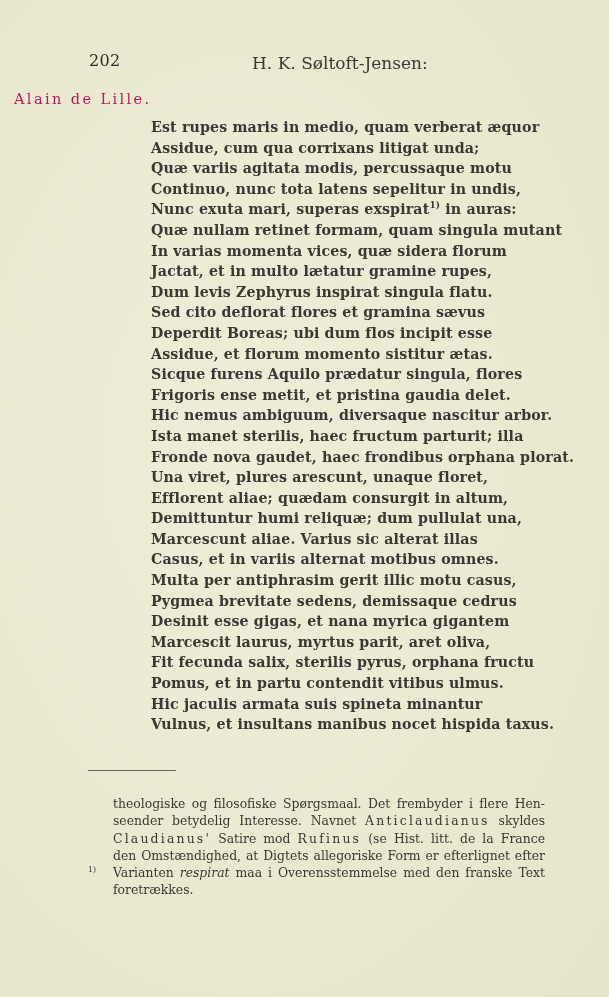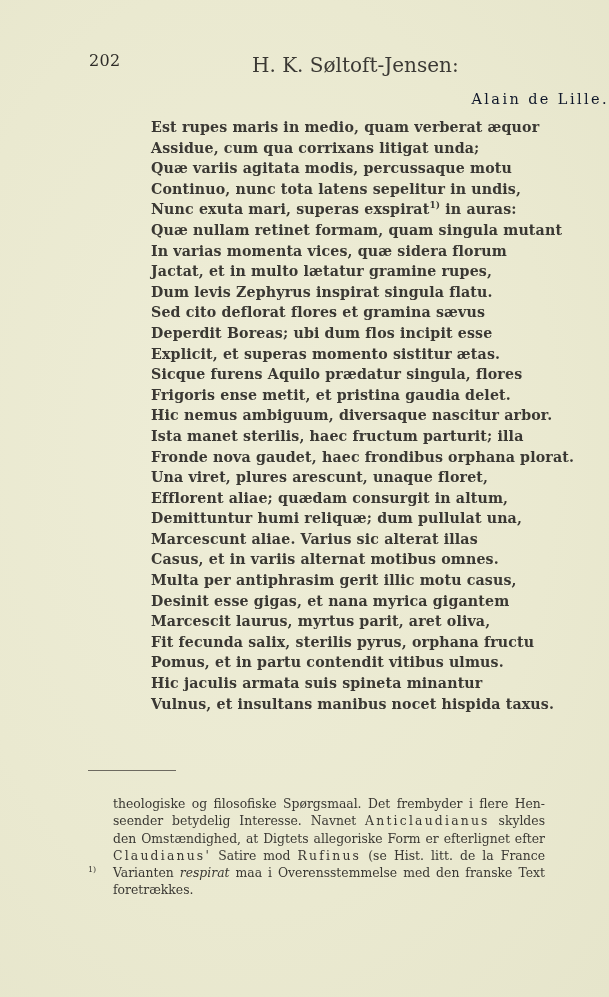--- a/index.html
+++ b/index.html
@@ -5,22 +5,22 @@
   html, body { margin:0; padding:0; }
   body {
     width:609px; height:997px; overflow:hidden;
     background:#ebead2;
     background-image: radial-gradient(ellipse at 40% 45%, #eeedd7 0%, #eae9d0 60%, #e6e5cb 100%);
     font-family:"DejaVu Serif", serif;
     color:#3a3832;
     position:relative;
   }
   .page-number { position:absolute; left:89px; top:51px; font-size:16px; letter-spacing:0.3px; color:#2f2d29; }
-  .running-head { position:absolute; left:252px; top:53px; font-size:20px; color:#3b3934; }
-  .poem-title { position:absolute; left:0; width:609px; top:91px; text-align:right; font-size:14.5px; letter-spacing:2.4px; padding-left:14px; box-sizing:border-box; color:#0f172a; }
+  .running-head { position:absolute; left:252px; top:53px; font-size:17px; color:#3b3934; }
+  .poem-title { position:absolute; left:0; width:609px; top:91px; text-align:left; font-size:14.5px; letter-spacing:2.4px; padding-left:14px; box-sizing:border-box; color:#be185d; }
   .verse { position:absolute; left:151px; top:117px; margin:0; padding:0; list-style:none;font-weight:bold; }
   .verse li { font-size:14.2px; line-height:20.6px; height:20.6px; white-space:nowrap; color:#3a3833; letter-spacing:0.15px; }
   .verse sup { font-size:9px; vertical-align:6px; line-height:0; }
   .rule { position:absolute; left:88px; top:770px; width:88px; height:1px; background:#6d6a60; }
   .footnotes { position:absolute; left:113px; top:795px; width:432px; font-size:12.4px; line-height:17.3px; color:#3a3833; }
   .fn-line { white-space:nowrap; height:17.3px; text-align:justify; text-align-last:justify; }
   .fn-line.last { text-align-last:left; }
   .spaced { letter-spacing:2.2px; }
   .fn-marker { position:absolute; left:-25px; font-size:12.4px; }
   .fn-marker sup { font-size:8px; vertical-align:5px; line-height:0; }
@@ -40,46 +40,47 @@
   <li>Assidue, cum qua corrixans litigat unda;</li>
   <li>Quæ variis agitata modis, percussaque motu</li>
   <li>Continuo, nunc tota latens sepelitur in undis,</li>
   <li><span>Nunc exuta mari, superas exspirat</span><sup>1)</sup><span> in auras:</span></li>
   <li>Quæ nullam retinet formam, quam singula mutant</li>
   <li>In varias momenta vices, quæ sidera florum</li>
   <li>Jactat, et in multo lætatur gramine rupes,</li>
   <li>Dum levis Zephyrus inspirat singula flatu.</li>
   <li>Sed cito deflorat flores et gramina sævus</li>
   <li>Deperdit Boreas; ubi dum flos incipit esse</li>
-  <li>Explicit, et superas momento sistitur ætas.</li>
+  <li>Assidue, et florum momento sistitur ætas.</li>
   <li>Sicque furens Aquilo prædatur singula, flores</li>
   <li>Frigoris ense metit, et pristina gaudia delet.</li>
   <li>Hic nemus ambiguum, diversaque nascitur arbor.</li>
   <li>Ista manet sterilis, haec fructum parturit; illa</li>
   <li>Fronde nova gaudet, haec frondibus orphana plorat.</li>
   <li>Una viret, plures arescunt, unaque floret,</li>
   <li>Efflorent aliae; quædam consurgit in altum,</li>
   <li>Demittuntur humi reliquæ; dum pullulat una,</li>
   <li>Marcescunt aliae.  Varius sic alterat illas</li>
   <li>Casus, et in variis alternat motibus omnes.</li>
   <li>Multa per antiphrasim gerit illic motu casus,</li>
+  <li>Pygmea brevitate sedens, demissaque cedrus</li>
   <li>Desinit esse gigas, et nana myrica gigantem</li>
   <li>Marcescit laurus, myrtus parit, aret oliva,</li>
   <li>Fit fecunda salix, sterilis pyrus, orphana fructu</li>
   <li>Pomus, et in partu contendit vitibus ulmus.</li>
   <li>Hic jaculis armata suis spineta minantur</li>
   <li>Vulnus, et insultans manibus nocet hispida taxus.</li>
 </ol>
 
 <div class="rule"></div>
 
 <div class="footnotes">
   <div class="fn-line">theologiske og filosofiske Spørgsmaal.  Det frembyder i flere Hen-</div>
   <div class="fn-line"><span>seender betydelig Interesse.  Navnet </span><span class="spaced">Anticlaudianus</span><span> skyldes</span></div>
+  <div class="fn-line"><span class="spaced">Claudianus'</span><span> Satire mod </span><span class="spaced">Rufinus</span><span> (se Hist. litt. de la France</span></div>
   <div class="fn-line">den Omstændighed, at Digtets allegoriske Form er efterlignet efter</div>
-  <div class="fn-line"><span class="spaced">Claudianus'</span><span> Satire mod </span><span class="spaced">Rufinus</span><span> (se Hist. litt. de la France</span></div>
 
   <div class="fn2">
     <span class="fn-marker"><sup>1)</sup></span>
     <div class="fn-line"><span>Varianten </span><em>respirat</em><span> maa i Overensstemmelse med den franske Text</span></div>
     <div class="fn-line last">foretrækkes.</div>
   </div>
 </div>
 
 </body></html>

